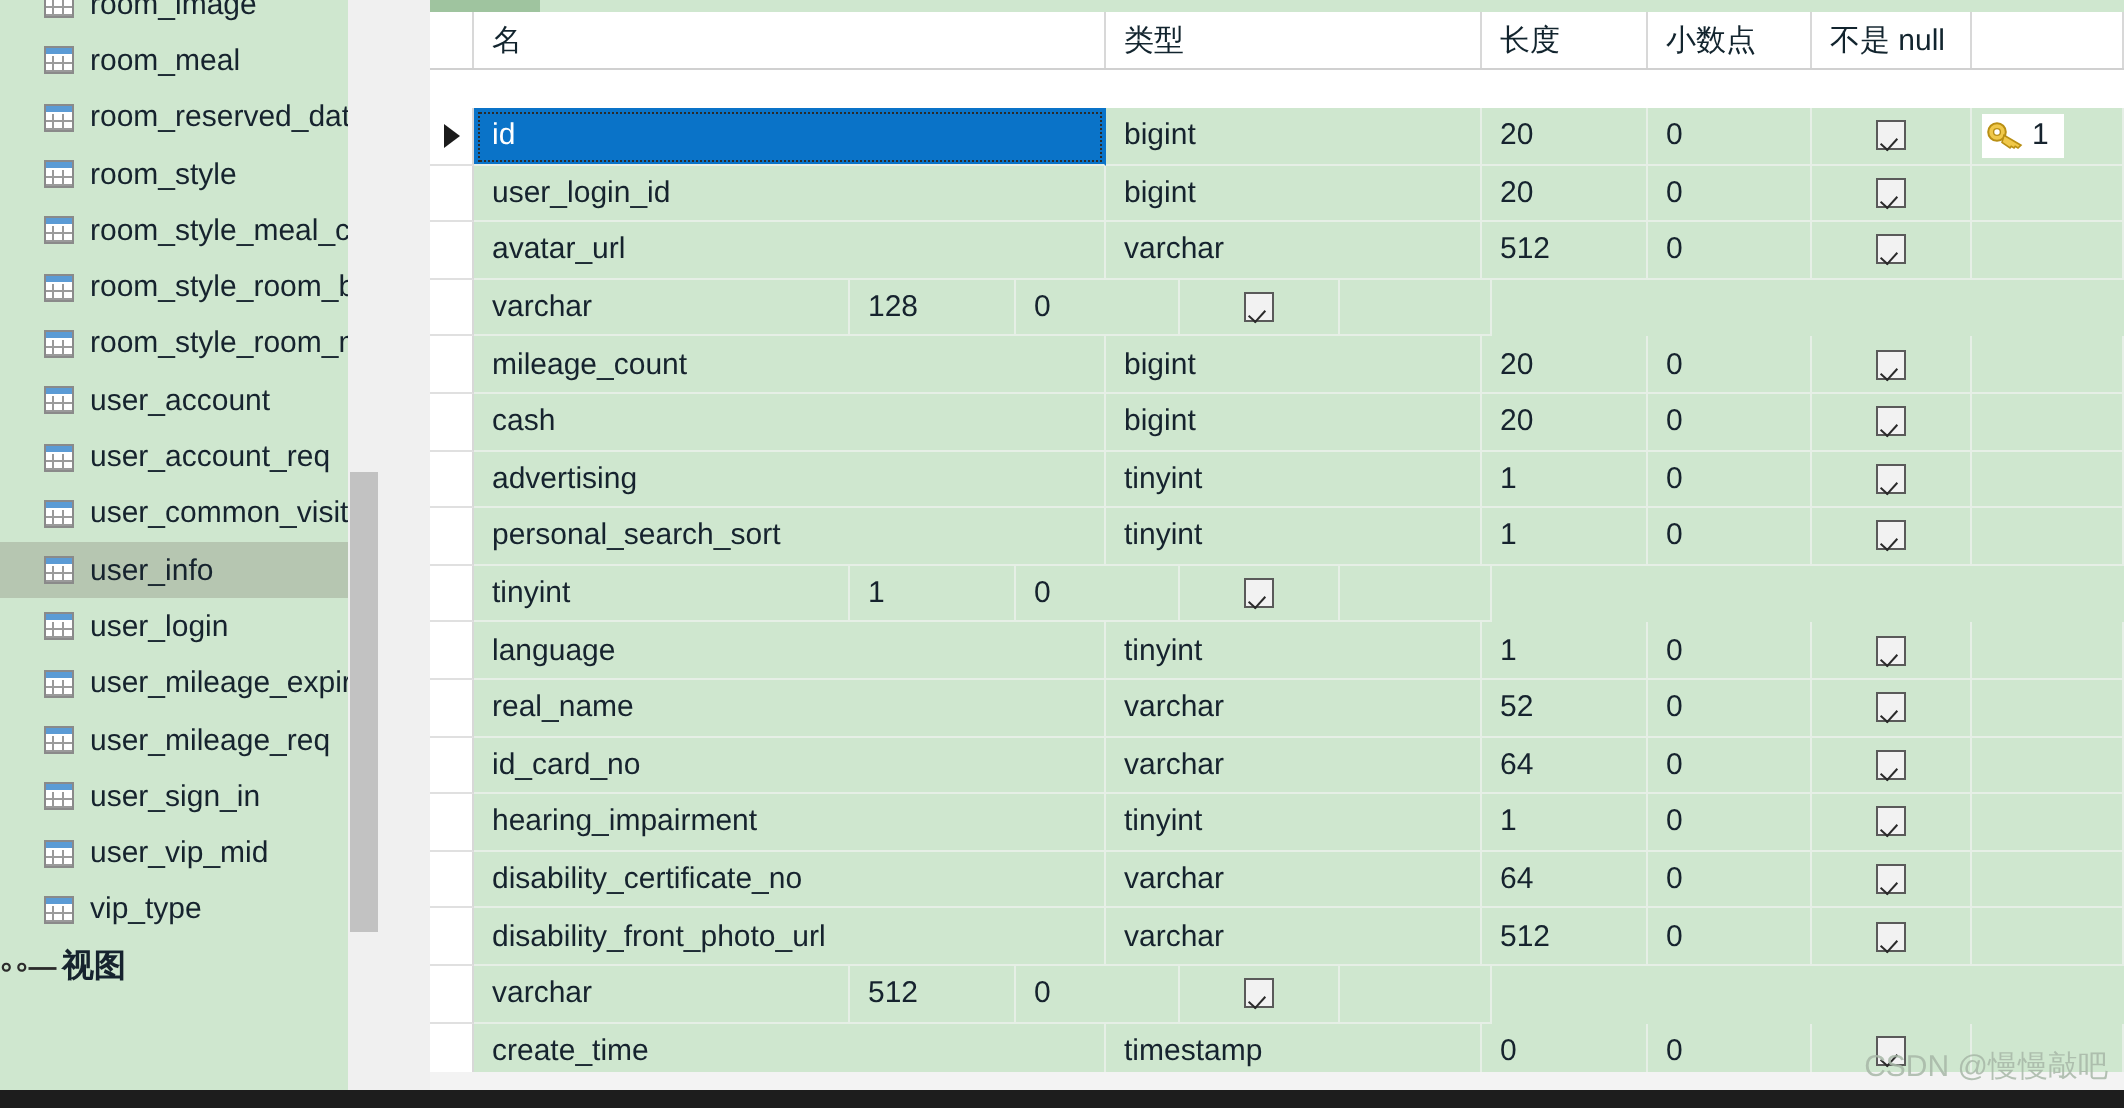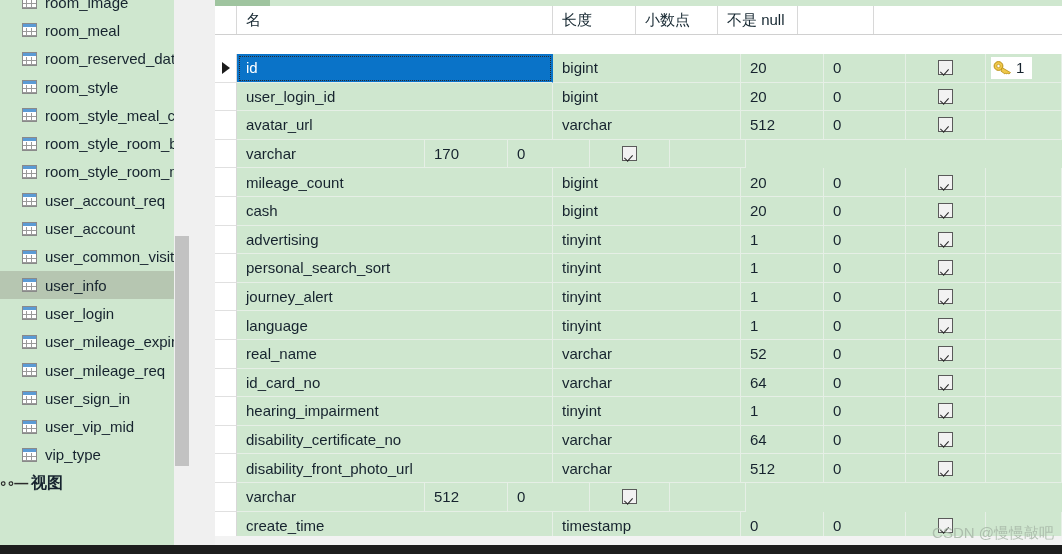--- a/index.html
+++ b/index.html
@@ -173,25 +173,25 @@
         <div class="tree-item">
           <span class="tbl-icon"></span>
           <span class="tree-label">room_style_room_be</span>
         </div>
         <div class="tree-item">
           <span class="tbl-icon"></span>
           <span class="tree-label">room_style_room_m</span>
         </div>
         <div class="tree-item">
           <span class="tbl-icon"></span>
+          <span class="tree-label">user_account</span>
+        </div>
+        <div class="tree-item">
+          <span class="tbl-icon"></span>
           <span class="tree-label">user_account_req</span>
-        </div>
-        <div class="tree-item">
-          <span class="tbl-icon"></span>
-          <span class="tree-label">user_account</span>
         </div>
         <div class="tree-item">
           <span class="tbl-icon"></span>
           <span class="tree-label">user_common_visito</span>
         </div>
         <div class="tree-item selected">
           <span class="tbl-icon"></span>
           <span class="tree-label">user_info</span>
         </div>
         <div class="tree-item">
@@ -234,20 +234,21 @@
 
   <div id="grid">
 
     <div id="tabstrip">
       <div class="tab-piece"></div>
     </div>
 
     <div id="header">
         <div class="hcell rowhdr" style="width:22px"></div>
         <div class="hcell" style="width:316px">名</div>
+        <div class="hcell" style="width:188px">类型</div>
         <div class="hcell" style="width:83px">长度</div>
         <div class="hcell" style="width:82px">小数点</div>
         <div class="hcell" style="width:80px">不是 null</div>
         <div class="hcell" style="width:76px"></div>
       </div>
 
     <div id="rows">
         <div class="row">
           <div class="cell rowhdr" style="width:22px">
             <span class="arrow"></span>
@@ -288,21 +289,21 @@
           <div class="cell" style="width:83px">512</div>
           <div class="cell" style="width:82px">0</div>
           <div class="cell chk" style="width:80px">
             <span class="checkbox"></span>
           </div>
           <div class="cell keycell" style="width:76px"></div>
         </div>
         <div class="row">
           <div class="cell rowhdr" style="width:22px"></div>
           <div class="cell" style="width:188px">varchar</div>
-          <div class="cell" style="width:83px">170</div>
+          <div class="cell" style="width:83px">128</div>
           <div class="cell" style="width:82px">0</div>
           <div class="cell chk" style="width:80px">
             <span class="checkbox"></span>
           </div>
           <div class="cell keycell" style="width:76px"></div>
         </div>
         <div class="row">
           <div class="cell rowhdr" style="width:22px"></div>
           <div class="cell" style="width:316px">mileage_count</div>
           <div class="cell" style="width:188px">bigint</div>
@@ -341,21 +342,20 @@
           <div class="cell" style="width:188px">tinyint</div>
           <div class="cell" style="width:83px">1</div>
           <div class="cell" style="width:82px">0</div>
           <div class="cell chk" style="width:80px">
             <span class="checkbox"></span>
           </div>
           <div class="cell keycell" style="width:76px"></div>
         </div>
         <div class="row">
           <div class="cell rowhdr" style="width:22px"></div>
-          <div class="cell" style="width:316px">journey_alert</div>
           <div class="cell" style="width:188px">tinyint</div>
           <div class="cell" style="width:83px">1</div>
           <div class="cell" style="width:82px">0</div>
           <div class="cell chk" style="width:80px">
             <span class="checkbox"></span>
           </div>
           <div class="cell keycell" style="width:76px"></div>
         </div>
         <div class="row">
           <div class="cell rowhdr" style="width:22px"></div>

